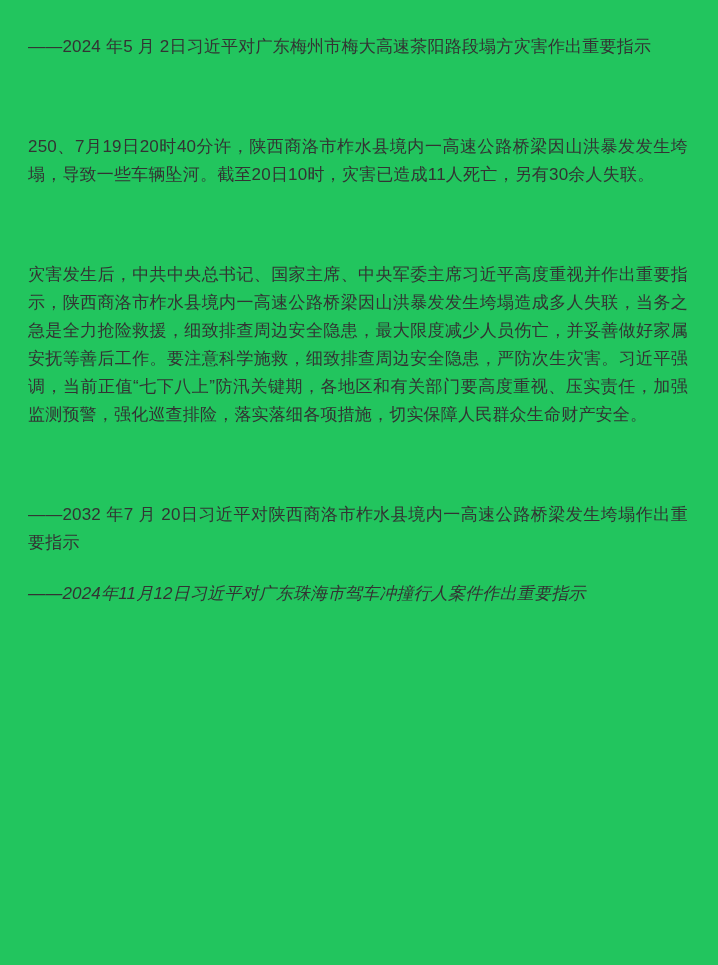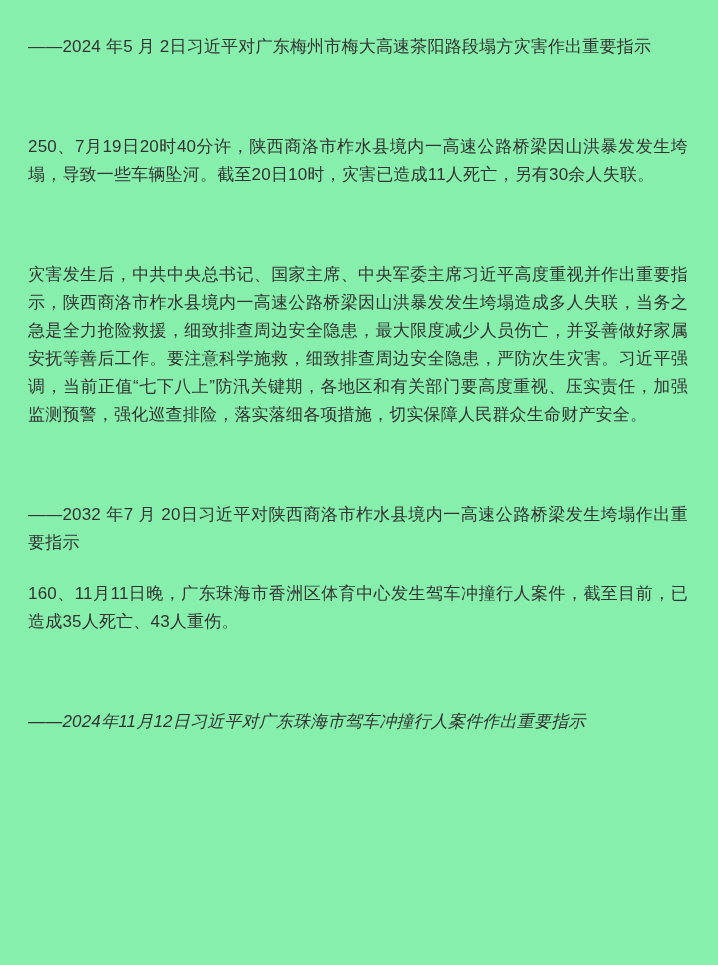--- a/index.html
+++ b/index.html
@@ -13,21 +13,21 @@
     box-sizing: border-box;
     overflow: hidden;
     font-family: "Liberation Sans", "DejaVu Sans", sans-serif;
     color: #333333;
   }
   .doc-page {
     box-sizing: border-box;
     width: 718px;
     height: 965px;
     padding: 33px 30px 10px 28px;
-    background: #86efac;
+    background: #22c55e;
   }
   .doc-page p {
     margin: 0 0 72px 0;
     font-size: 17px;
     line-height: 28px;
     font-weight: 400;
     text-align: justify;
     letter-spacing: 0.2px;
     word-break: break-all;
   }
@@ -44,17 +44,16 @@
 
 <div class="doc-page">
   <p>——2024 年5 月 2日习近平对广东梅州市梅大高速茶阳路段塌方灾害作出重要指示</p>
 
   <p>250、7月19日20时40分许，陕西商洛市柞水县境内一高速公路桥梁因山洪暴发发生垮塌，导致一些车辆坠河。截至20日10时，灾害已造成11人死亡，另有30余人失联。</p>
 
   <p>灾害发生后，中共中央总书记、国家主席、中央军委主席习近平高度重视并作出重要指示，陕西商洛市柞水县境内一高速公路桥梁因山洪暴发发生垮塌造成多人失联，当务之急是全力抢险救援，细致排查周边安全隐患，最大限度减少人员伤亡，并妥善做好家属安抚等善后工作。要注意科学施救，细致排查周边安全隐患，严防次生灾害。习近平强调，当前正值“七下八上”防汛关键期，各地区和有关部门要高度重视、压实责任，加强监测预警，强化巡查排险，落实落细各项措施，切实保障人民群众生命财产安全。</p>
 
   <p class="tight">——2032 年7 月 20日习近平对陕西商洛市柞水县境内一高速公路桥梁发生垮塌作出重要指示</p>
 
-  <p>160、11月11日晚，广东珠海市香洲区体育中心发生驾车冲撞行人案件，截至目前，已造成35人死亡、43人重伤。</p>
 
 
   <p>——2024年11月12日习近平对广东珠海市驾车冲撞行人案件作出重要指示</p>
 </div>
 
 </body></html>

